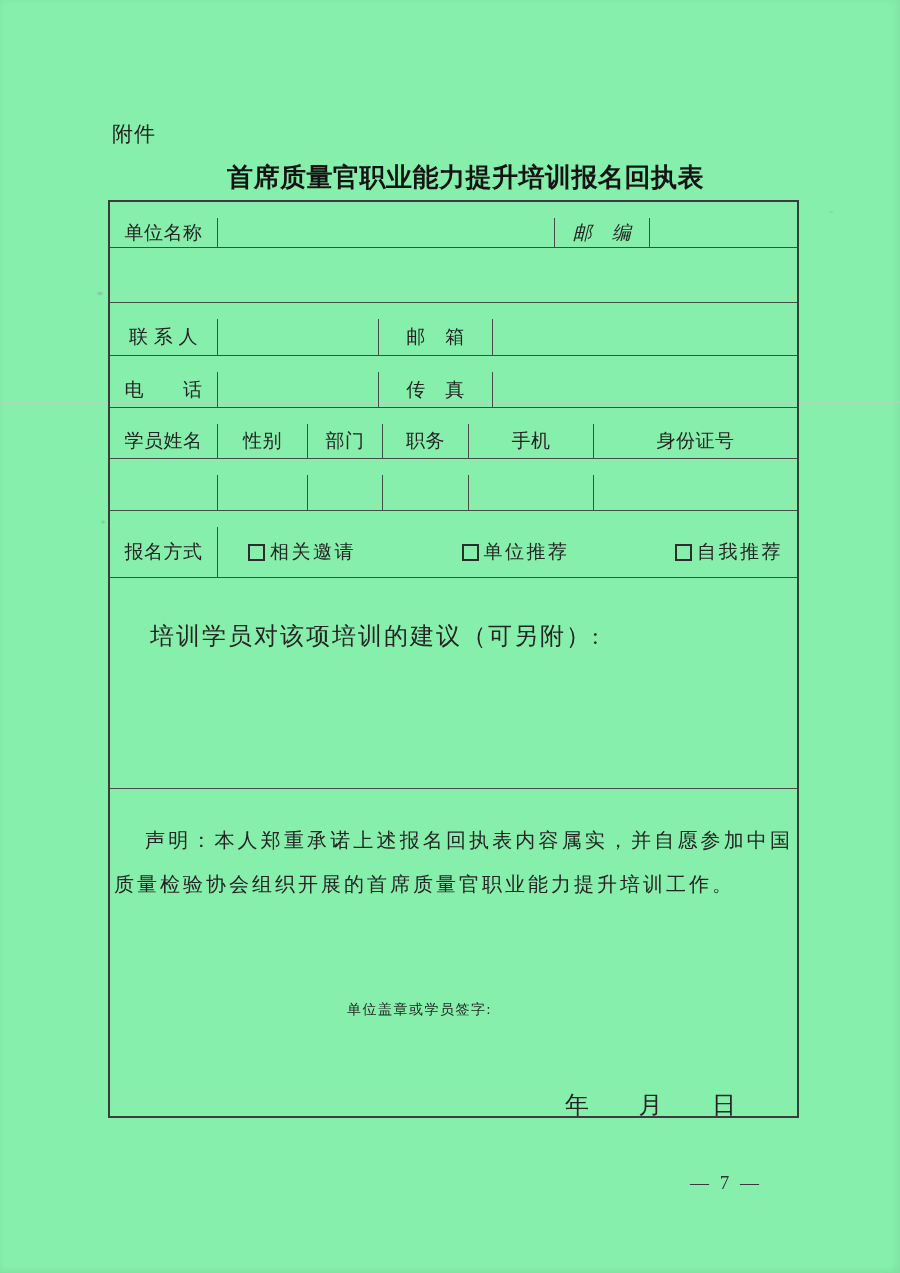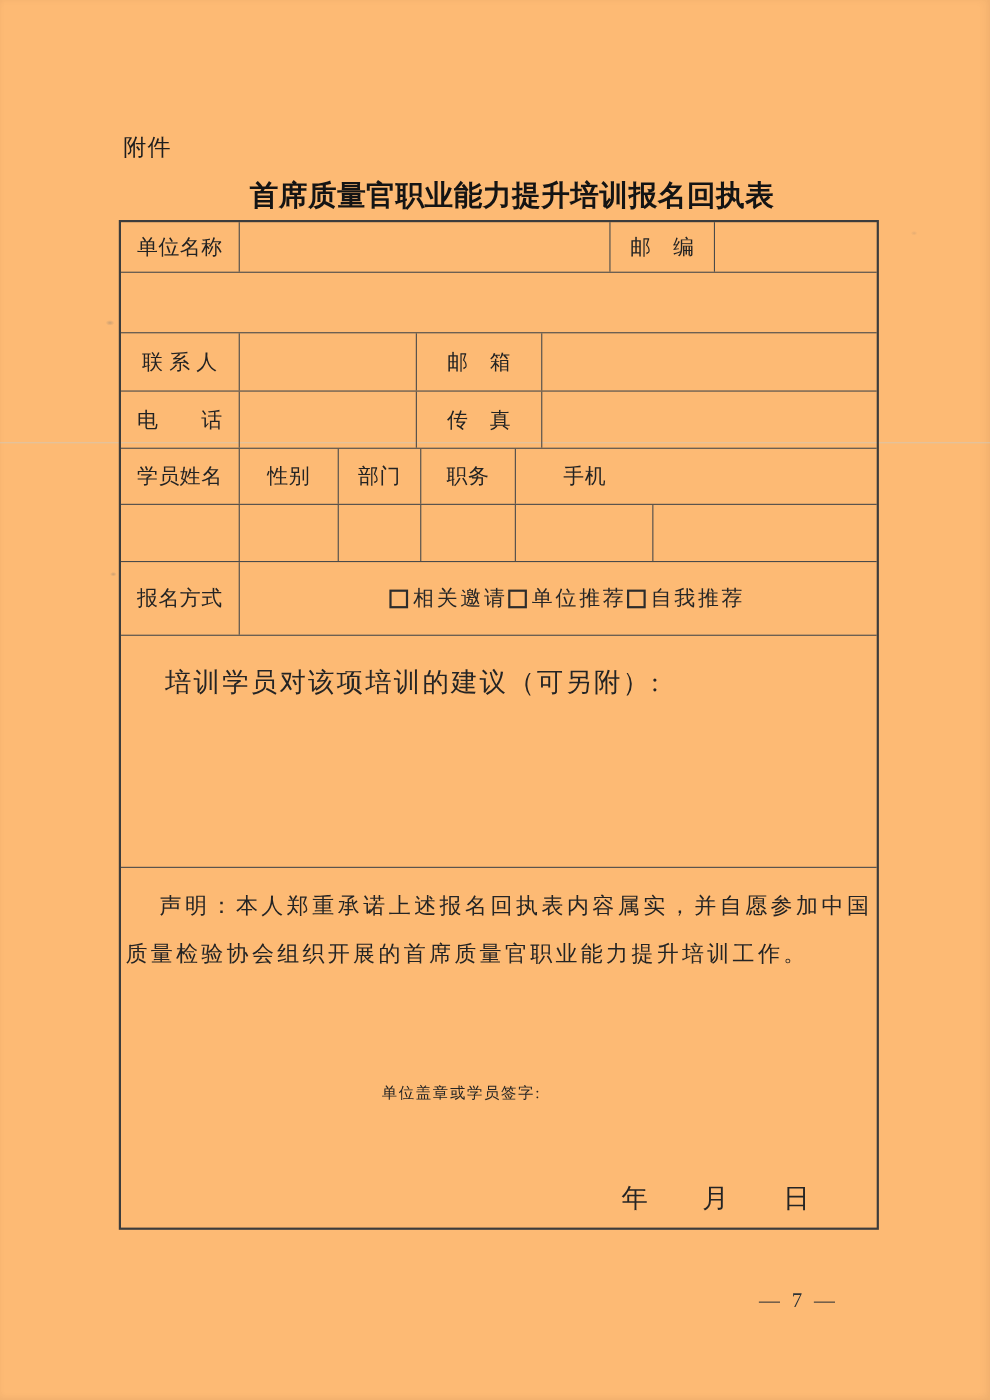--- a/index.html
+++ b/index.html
@@ -1,19 +1,19 @@
 <!DOCTYPE html>
 <html><head>
 <meta charset="utf-8">
 <style>
   html,body{margin:0;padding:0;background:#ffffff;}
   .page{
     position:relative;
     width:900px;height:1273px;
-    background:#fdba74;
+    background:#86efac;
     overflow:hidden;
     font-family:"Liberation Serif","DejaVu Serif",serif;
     color:#222;
     box-shadow:inset -4px 0 8px rgba(0,0,0,0.035), inset 0 -3px 6px rgba(0,0,0,0.03);
   }
   
   .fold-line{position:absolute;left:0;top:402px;width:900px;height:1px;background:#c7cccb;opacity:.55;}
   .speck{position:absolute;background:radial-gradient(closest-side,rgba(110,110,110,.35),transparent);}
   .speck.s1{left:96px;top:291px;width:8px;height:5px;}
   .speck.s2{left:100px;top:520px;width:6px;height:4px;}
@@ -31,37 +31,37 @@
     border:2px solid #3c3c3c;box-sizing:border-box;
     display:flex;flex-direction:column;
   }
   .row{display:flex;border-bottom:1.5px solid #4a4a4a;box-sizing:border-box;flex:0 0 auto;}
   .row:last-child{border-bottom:none;flex:1 1 auto;}
   .r1{height:46px;} .r2{height:55px;} .r3{height:53px;} .r4{height:52px;}
   .r5{height:51px;} .r6{height:52px;} .r7{height:67px;} .r8{height:211px;}
   .cell{
     border-right:1.5px solid #4a4a4a;box-sizing:border-box;
     display:flex;align-items:center;justify-content:center;
-    font-size:19px;color:#232323;letter-spacing:.5px;
+    font-size:19px;color:#232323;letter-spacing:.5px;margin-top:16px;
   }
   .cell:last-child{border-right:none;}
   .c-label{width:108px;flex:0 0 108px;}
   .c-grow{flex:1 1 auto;}
   .c-r1v{width:337px;flex:0 0 337px;}
-  .c-r1p{width:95px;flex:0 0 95px;}
+  .c-r1p{width:95px;flex:0 0 95px;font-style:italic;}
   .c-r3v{width:161px;flex:0 0 161px;}
   .c-r3l{width:114px;flex:0 0 114px;}
   .c-sex{width:90px;flex:0 0 90px;}
   .c-dept{width:75px;flex:0 0 75px;font-family:Liberation Mono, monospace;}
   .c-job{width:86px;flex:0 0 86px;}
   .c-mob{width:125px;flex:0 0 125px;}
 
   
   .opts{
-    flex:1 1 auto;display:flex;align-items:center;justify-content:center;
+    flex:1 1 auto;display:flex;align-items:center;justify-content:space-between;
     padding:0 14px 0 30px;border-right:none;font-family:Liberation Mono, monospace;
   }
   .opt{display:flex;align-items:center;font-size:19px;letter-spacing:2.5px;color:#262626;}
   .cbx{
     display:inline-block;width:13px;height:13px;
     border:2px solid #2c2c2c;margin-right:5px;flex:0 0 auto;background:transparent;
   }
 
   
   .sugg-cell{flex:1 1 auto;display:block;border-right:none;}
@@ -118,20 +118,21 @@
       <div class="cell c-r3l">传　真</div>
       <div class="cell c-grow"></div>
     </div>
 
     <div class="row r5">
       <div class="cell c-label">学员姓名</div>
       <div class="cell c-sex">性别</div>
       <div class="cell c-dept">部门</div>
       <div class="cell c-job">职务</div>
       <div class="cell c-mob">手机</div>
+      <div class="cell c-grow">身份证号</div>
     </div>
 
     <div class="row r6">
       <div class="cell c-label"></div>
       <div class="cell c-sex"></div>
       <div class="cell c-dept"></div>
       <div class="cell c-job"></div>
       <div class="cell c-mob"></div>
       <div class="cell c-grow"></div>
     </div>

